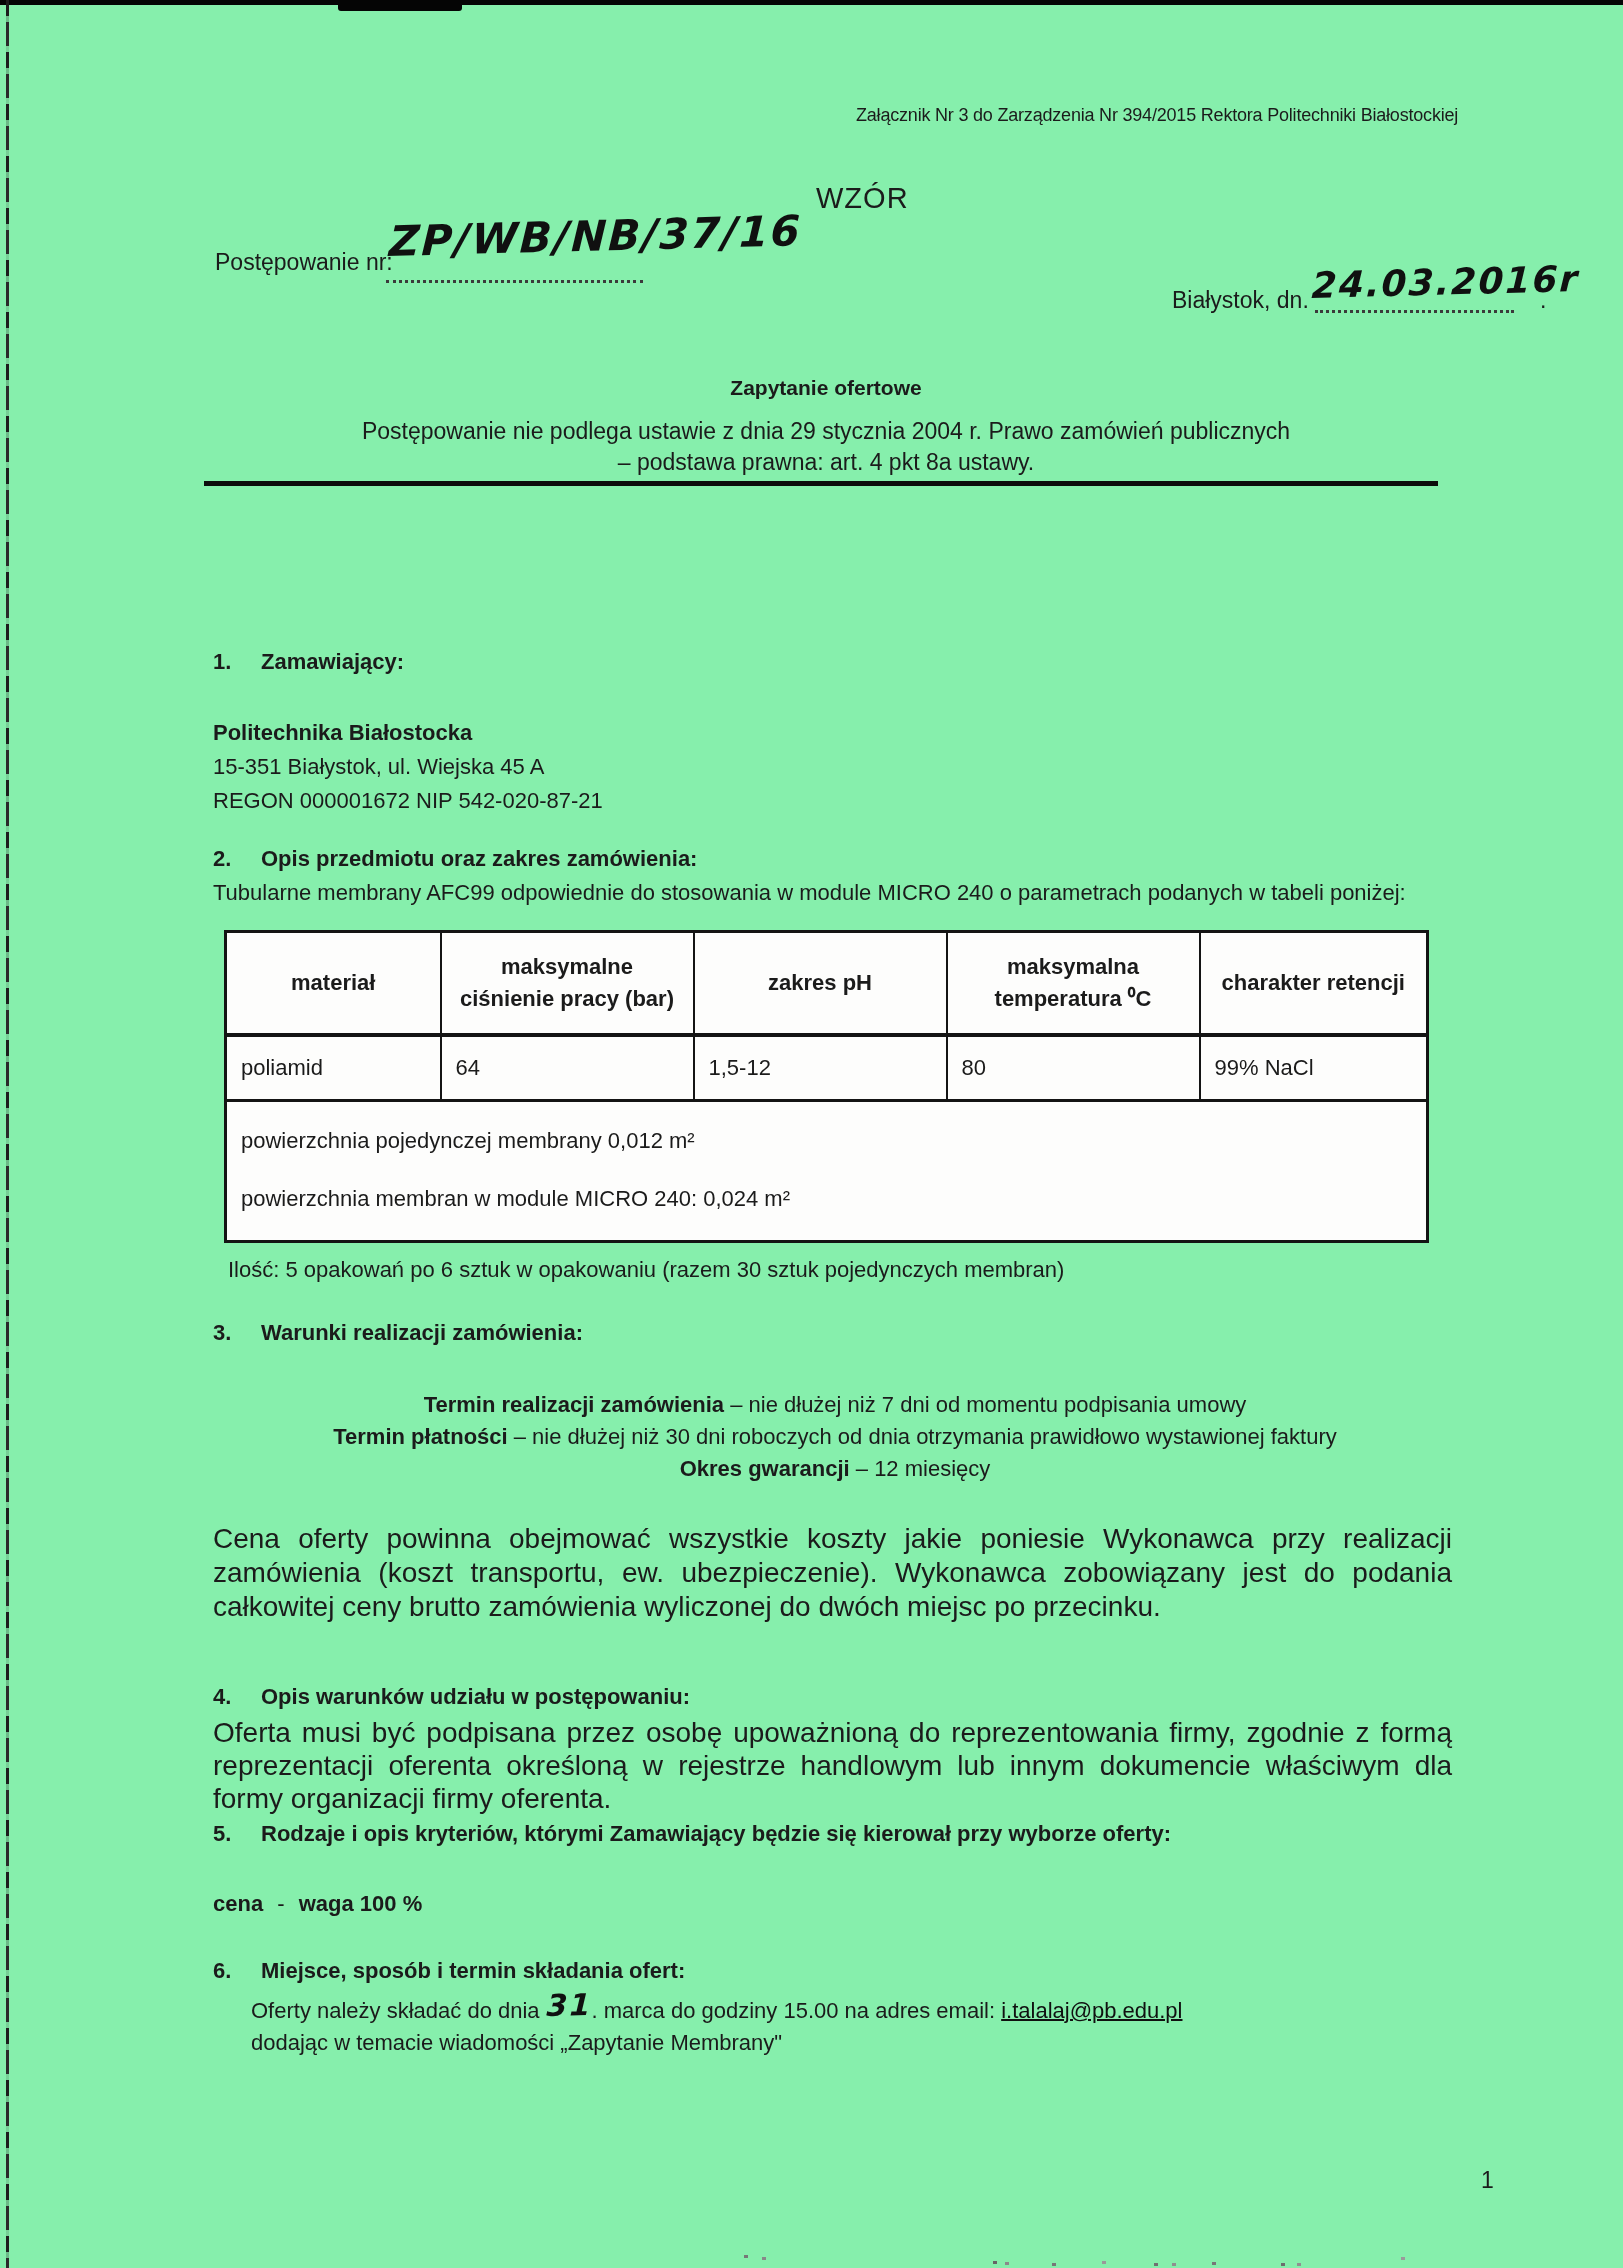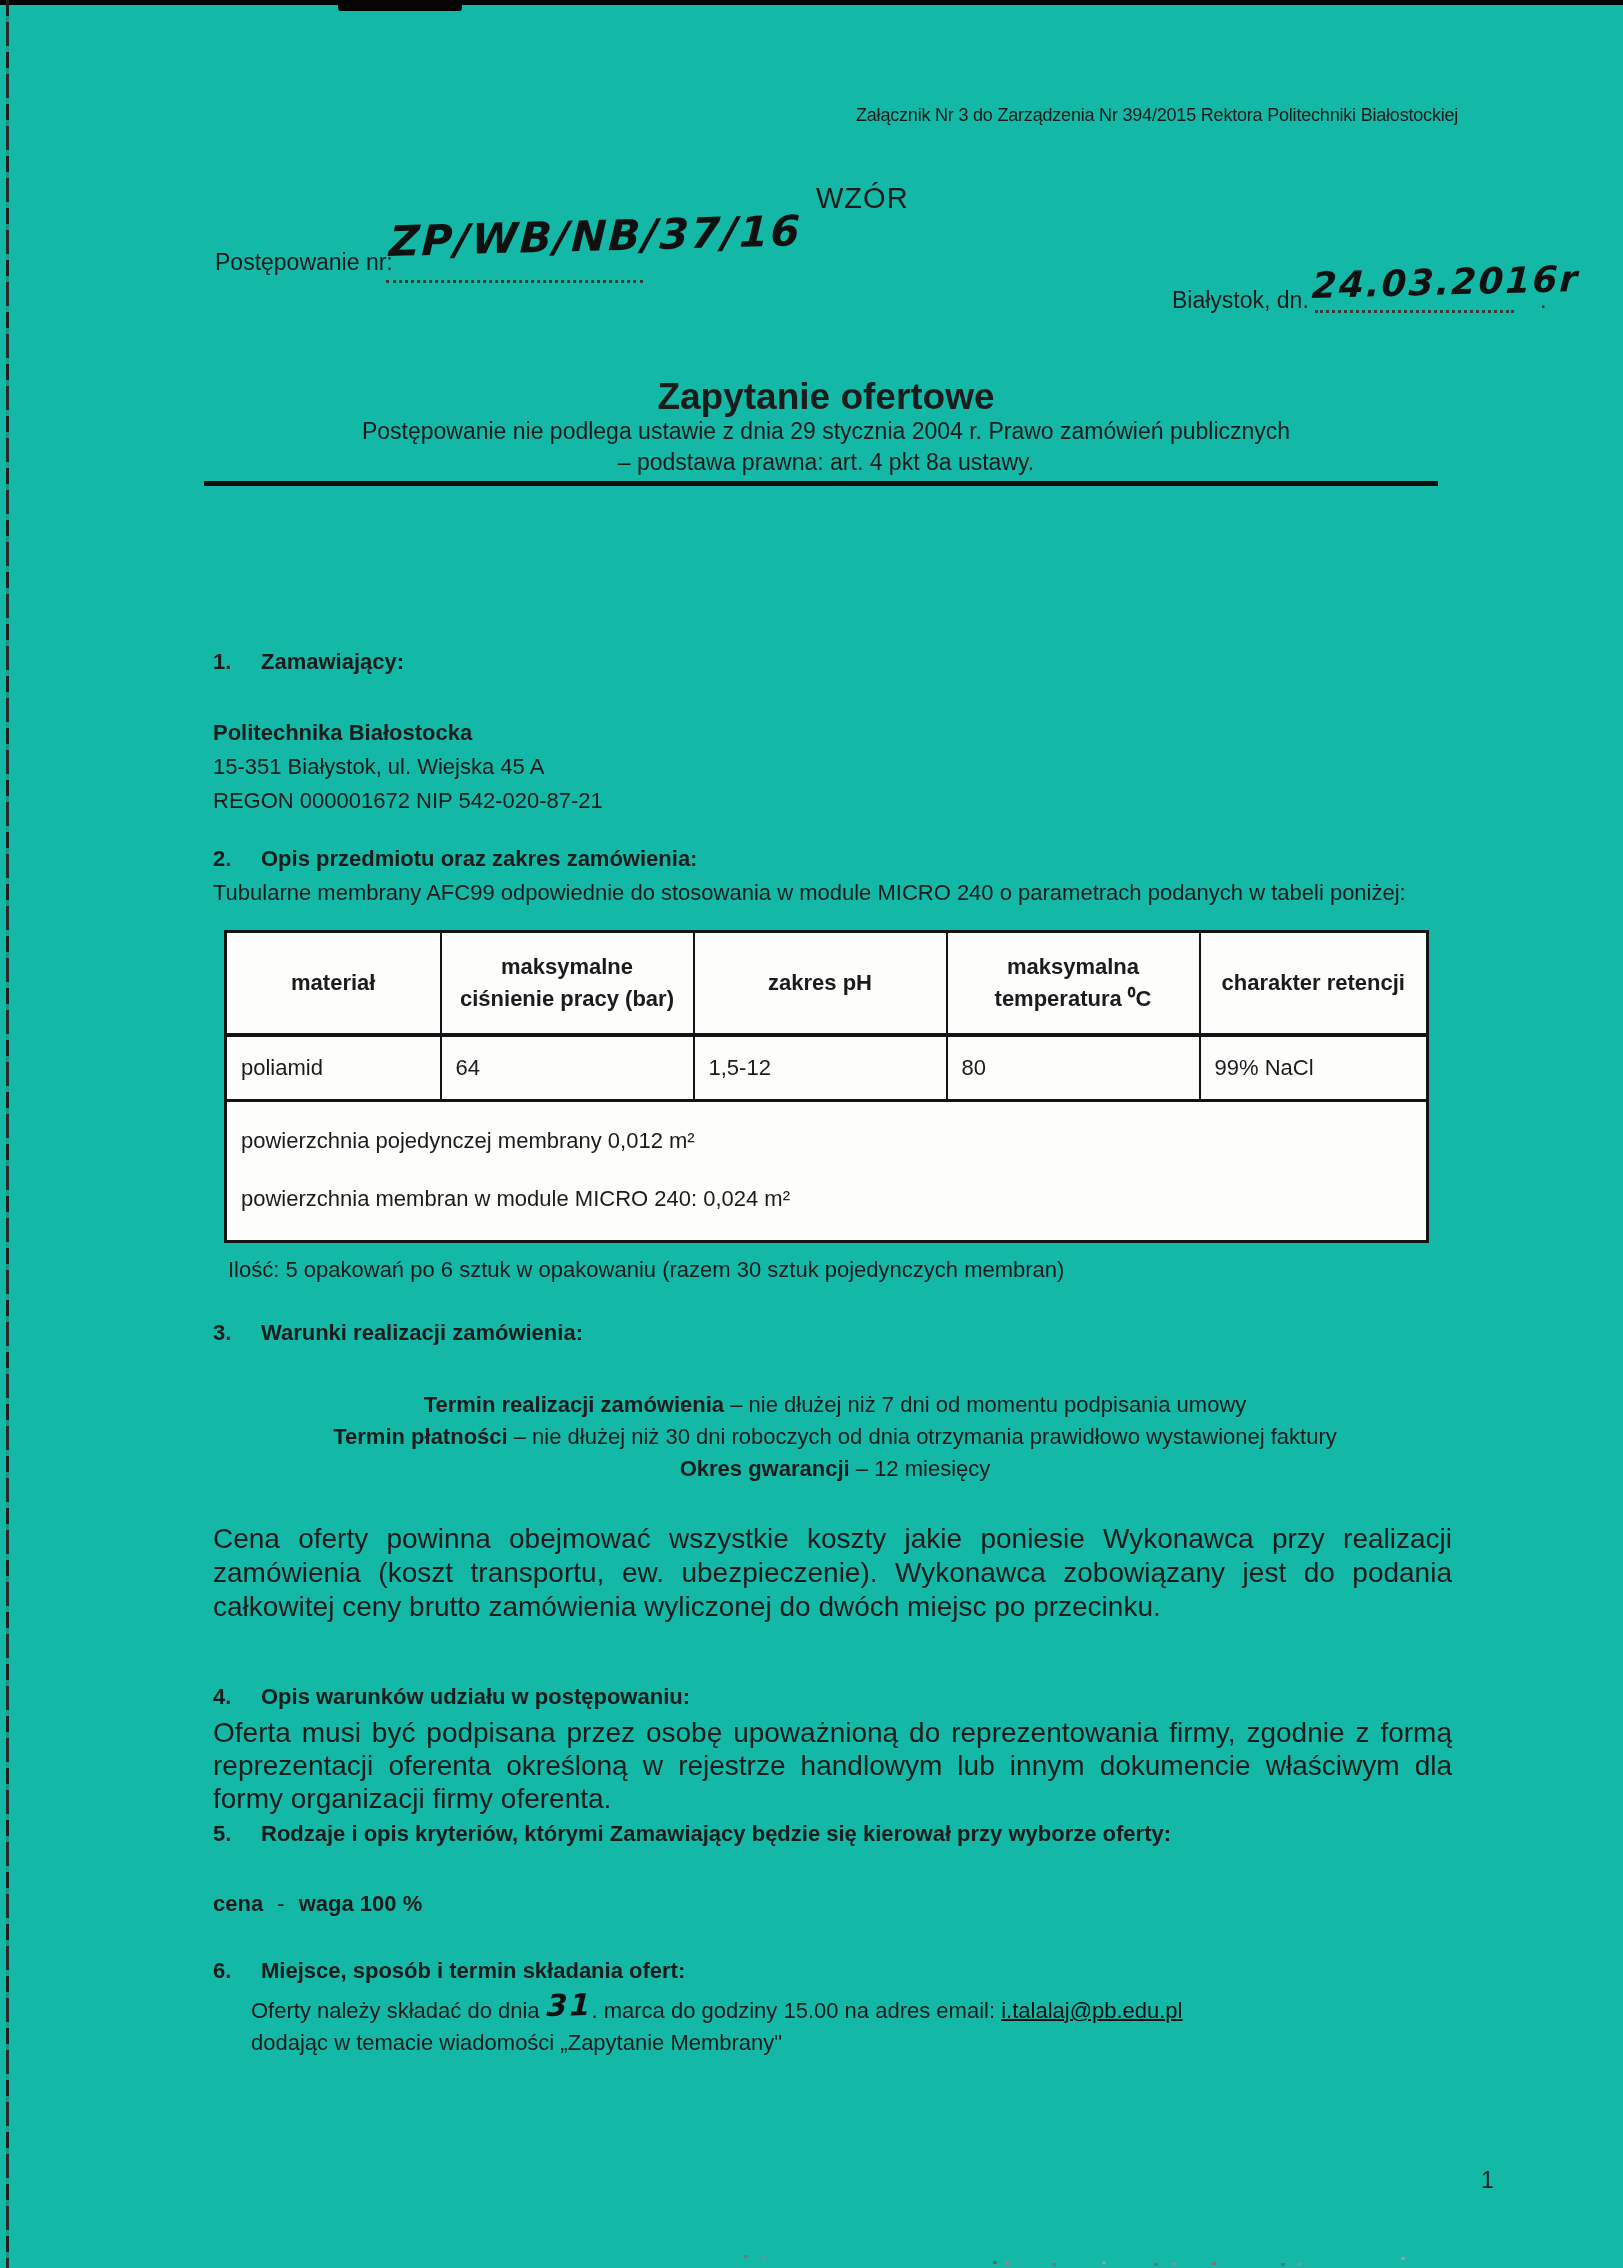--- a/index.html
+++ b/index.html
@@ -1,17 +1,17 @@
 <!DOCTYPE html>
 <html><head>
 <meta charset="utf-8">
 <style>
   html,body{margin:0;padding:0;background:#9a9a9a;}
   .page{
-    position:relative;width:1624px;height:2269px;background:#14b8a6;
+    position:relative;width:1624px;height:2269px;background:#86efac;
     font-family:"Liberation Sans",sans-serif;color:#1b1b1b;overflow:hidden;
     margin:0 auto;
   }
   .abs{position:absolute;}
   .b{font-weight:bold;}
   .i{}
   .fs18{font-size:18px;}
   .fs22{font-size:22px;}
   .fs23{font-size:23px;}
   
@@ -68,21 +68,21 @@
     <span class="hand" style="font-size:42px;">ZP/WB/NB/37/16</span>
   </div>
 
   <div class="abs fs23" style="left:1172px;top:287px;">Białystok, dn.</div>
   <div class="abs dotted-line" style="left:1315px;top:310px;width:199px;"></div>
   <div class="abs" style="left:1311px;top:265px;">
     <span class="hand" style="font-size:36px;">24.03.2016r</span>
   </div>
   <div class="abs fs23" style="left:1540px;top:287px;">.</div>
 
-  <div class="abs center-col b" style="top:376px;font-size:37px;">Zapytanie ofertowe</div>
+  <div class="abs center-col b" style="top:376px;font-size:21px;">Zapytanie ofertowe</div>
   <div class="abs center-col i fs23" style="top:418px;">Postępowanie nie podlega ustawie z dnia 29 stycznia 2004 r. Prawo zamówień publicznych</div>
   <div class="abs center-col i fs23" style="top:449px;">– podstawa prawna: art. 4 pkt 8a ustawy.</div>
   <div class="abs rule"></div>
 
 
   <div class="abs sec" style="left:213px;top:649px;width:1239px;">
     <span class="num">1.</span>
     <span>Zamawiający:</span>
   </div>
   <div class="abs fs22" style="left:213px;top:716px;line-height:34px;">

